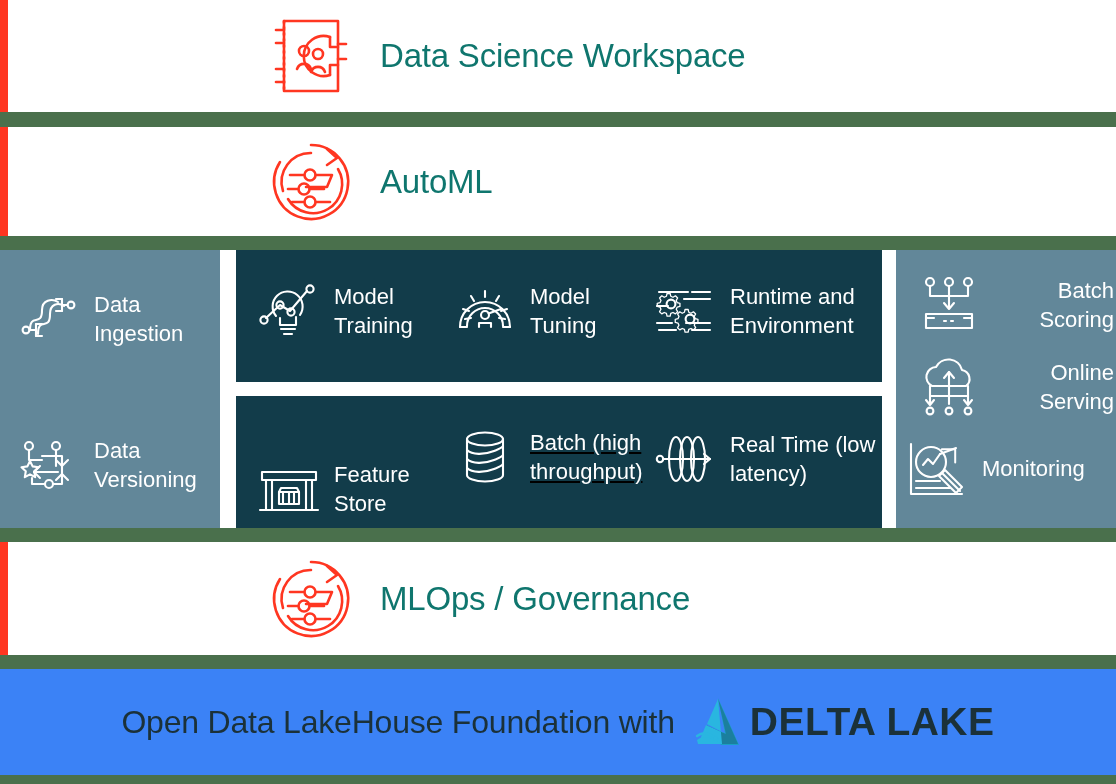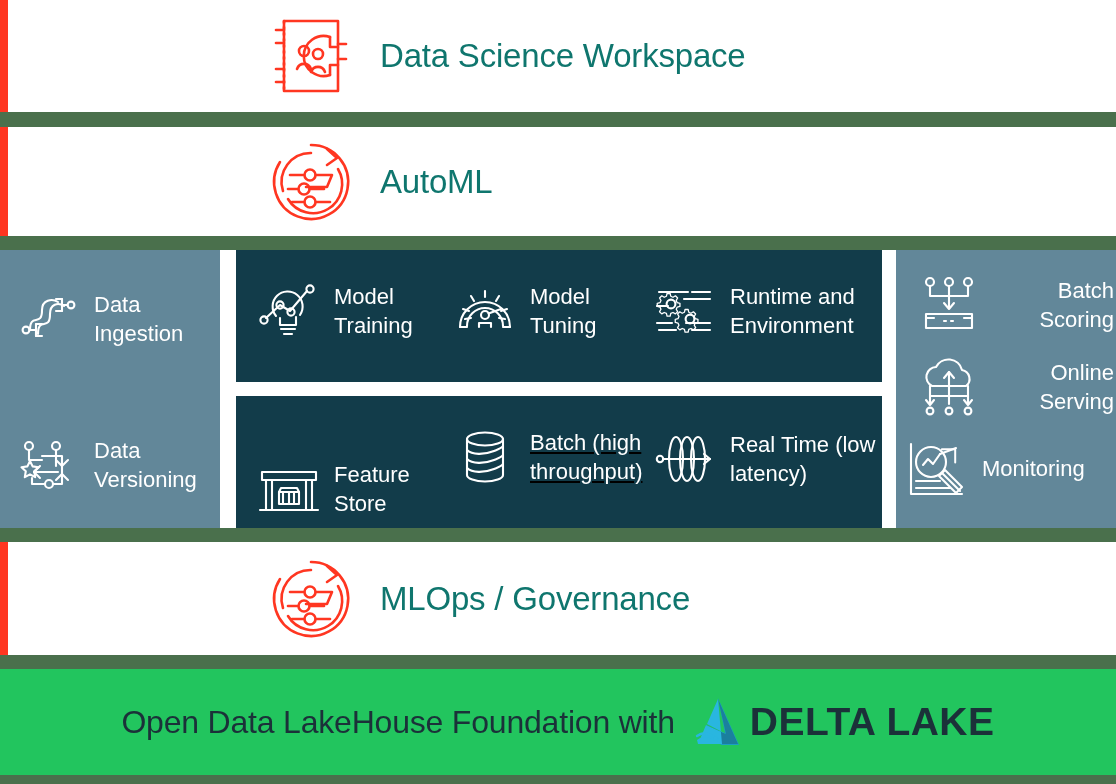--- a/index.html
+++ b/index.html
@@ -88,21 +88,21 @@
   }
   .cell-label.narrow { max-width: 120px; }
   .cell-label.wide   { max-width: 185px; }
   .cell-label.nowrap { max-width: none; white-space: nowrap; }
 
   
   #foundation {
     position: absolute;
     left: 0;
     width: 1116px;
-    background: #22c55e;
+    background: #3b82f6;
     display: flex;
     align-items: center;
     justify-content: center;
     gap: 20px;
   }
   #foundation-text {
     font-size: 32px;
     color: #1b3139;
     letter-spacing: -0.2px;
     white-space: nowrap;

